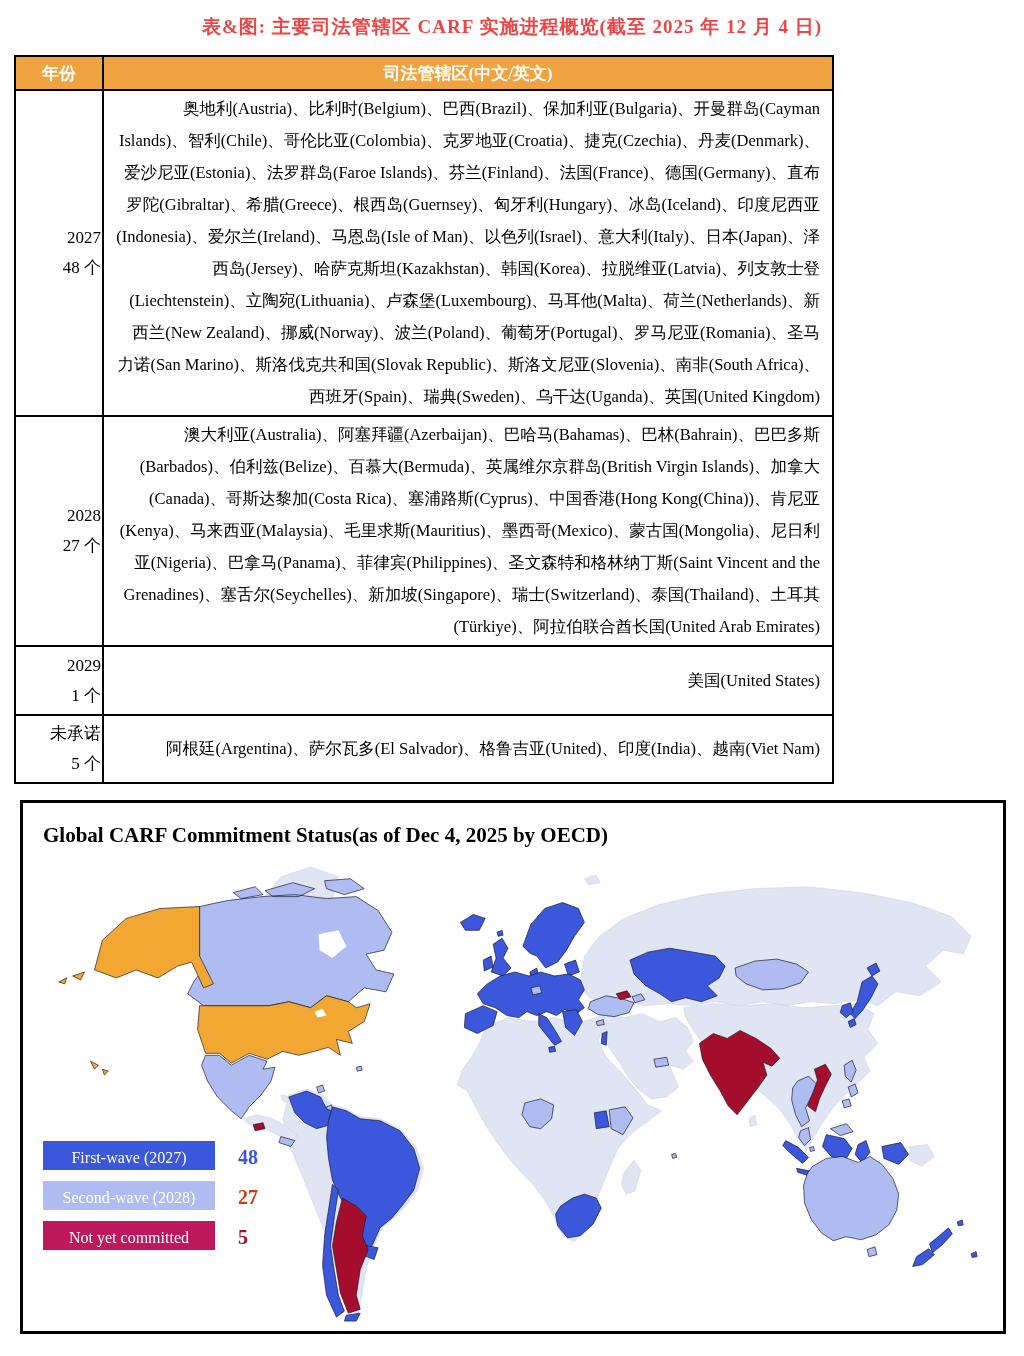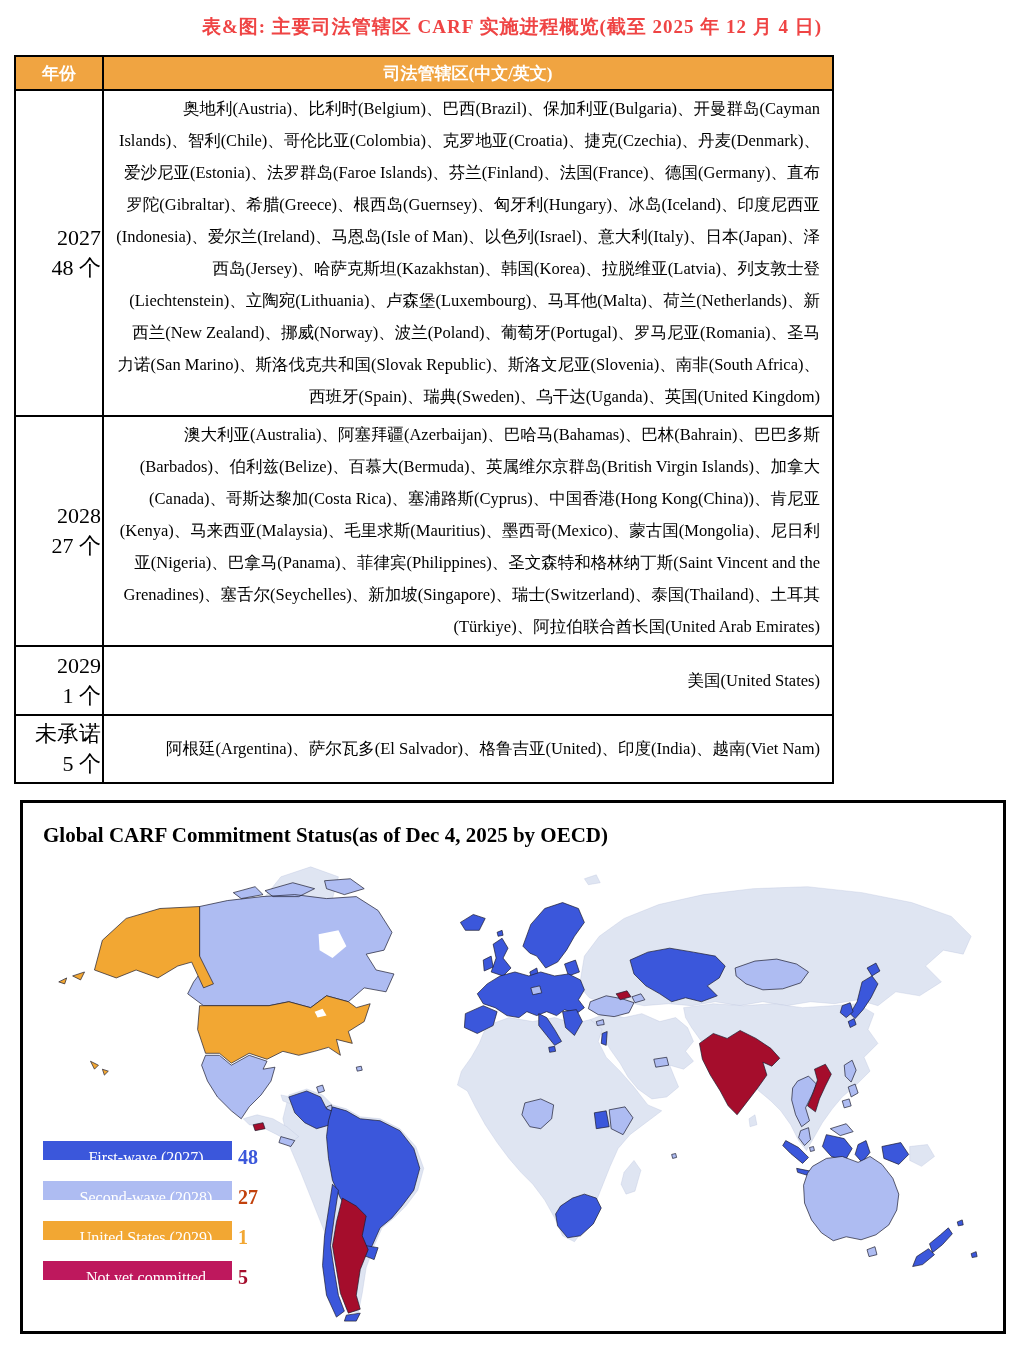--- a/index.html
+++ b/index.html
@@ -3,34 +3,34 @@
 <meta charset="utf-8">
 <style>
   html,body{margin:0;padding:0;background:#fff;}
   body{width:1024px;height:1356px;overflow:hidden;position:relative;
        font-family:"Liberation Serif","DejaVu Serif",serif;color:#000;}
   .doc-title{padding-top:14px;text-align:center;font-size:19px;font-weight:bold;letter-spacing:1px;}
   .carf-table{position:absolute;left:14px;top:55px;width:820px;border-collapse:collapse;table-layout:fixed;}
   .carf-table col.c-year{width:88px;}
   .carf-table th,.carf-table td{border:2px solid #000;text-align:right;}
   .carf-table th{height:30px;color:#fff;font-size:17px;font-weight:bold;text-align:center;}
-  .year-cell{text-align:center;font-size:22px;vertical-align:middle;}
+  .year-cell{text-align:center;font-size:17px;vertical-align:middle;}
   .year-cell div{line-height:30px;}
   .jur-cell{text-align:center;font-size:16.5px;line-height:32px;padding:2px 12px;vertical-align:middle;}
   tr.r1 td{height:318px;} tr.r2 td{height:222px;margin-top:20px;} tr.r3 td{height:63px;} tr.r4 td{height:62px;}
   .map-panel{position:absolute;left:20px;top:800px;width:980px;height:528px;border:3px solid #000;background:#fff;}
   .map-title{position:absolute;left:20px;top:20px;font-size:21px;font-weight:bold;}
   .world-map{position:absolute;left:6px;top:52px;width:962px;height:470px;}
   .world-map path{stroke:#1b1b2e;stroke-width:0.7;}
   .world-map path.base{stroke:#b9c2dd;stroke-width:0.35;}
   .world-map path.water{fill:#fff;stroke:none;}
   .legend{position:absolute;left:20px;top:338px;}
   .legend-row{position:relative;height:33px;margin-bottom:7px;width:240px;}
-  .swatch{position:absolute;left:0;top:0;width:172px;height:19px;color:#fff;font-size:16px;
-          text-align:center;line-height:33px;padding-left:17px;}
+  .swatch{position:absolute;left:0;top:0;width:172px;height:29px;color:#fff;font-size:16px;
+          text-align:center;line-height:33px;}
   .lcount{position:absolute;left:195px;top:0;font-size:20px;font-weight:bold;line-height:33px;}
 </style>
 </head>
 <body>
 
 <div class="doc-title" style="color: #ef4444;">表&amp;图: 主要司法管辖区 CARF 实施进程概览(截至 2025 年 12 月 4 日)</div>
 
 <table class="carf-table">
   <colgroup>
       <col class="c-year">
@@ -152,21 +152,17 @@
   <div class="legend">
     <div class="legend-row">
       <div class="swatch" style="background-color: rgb(59, 87, 219);">First-wave (2027)</div>
       <div class="lcount" style="color: rgb(59, 87, 219);">48</div>
     </div>
     <div class="legend-row">
       <div class="swatch" style="background-color: rgb(174, 188, 242);">Second-wave (2028)</div>
       <div class="lcount" style="color: #c2410c;">27</div>
     </div>
     <div class="legend-row">
-      <div class="swatch" style="background-color: rgb(242, 167, 51);">United States (2029)</div>
-      <div class="lcount" style="color: rgb(242, 167, 51);">1</div>
-    </div>
-    <div class="legend-row">
       <div class="swatch" style="background-color: #be185d;">Not yet committed</div>
       <div class="lcount" style="color: rgb(165, 13, 44);">5</div>
     </div>
   </div>
 </div>
 
 </body></html>

